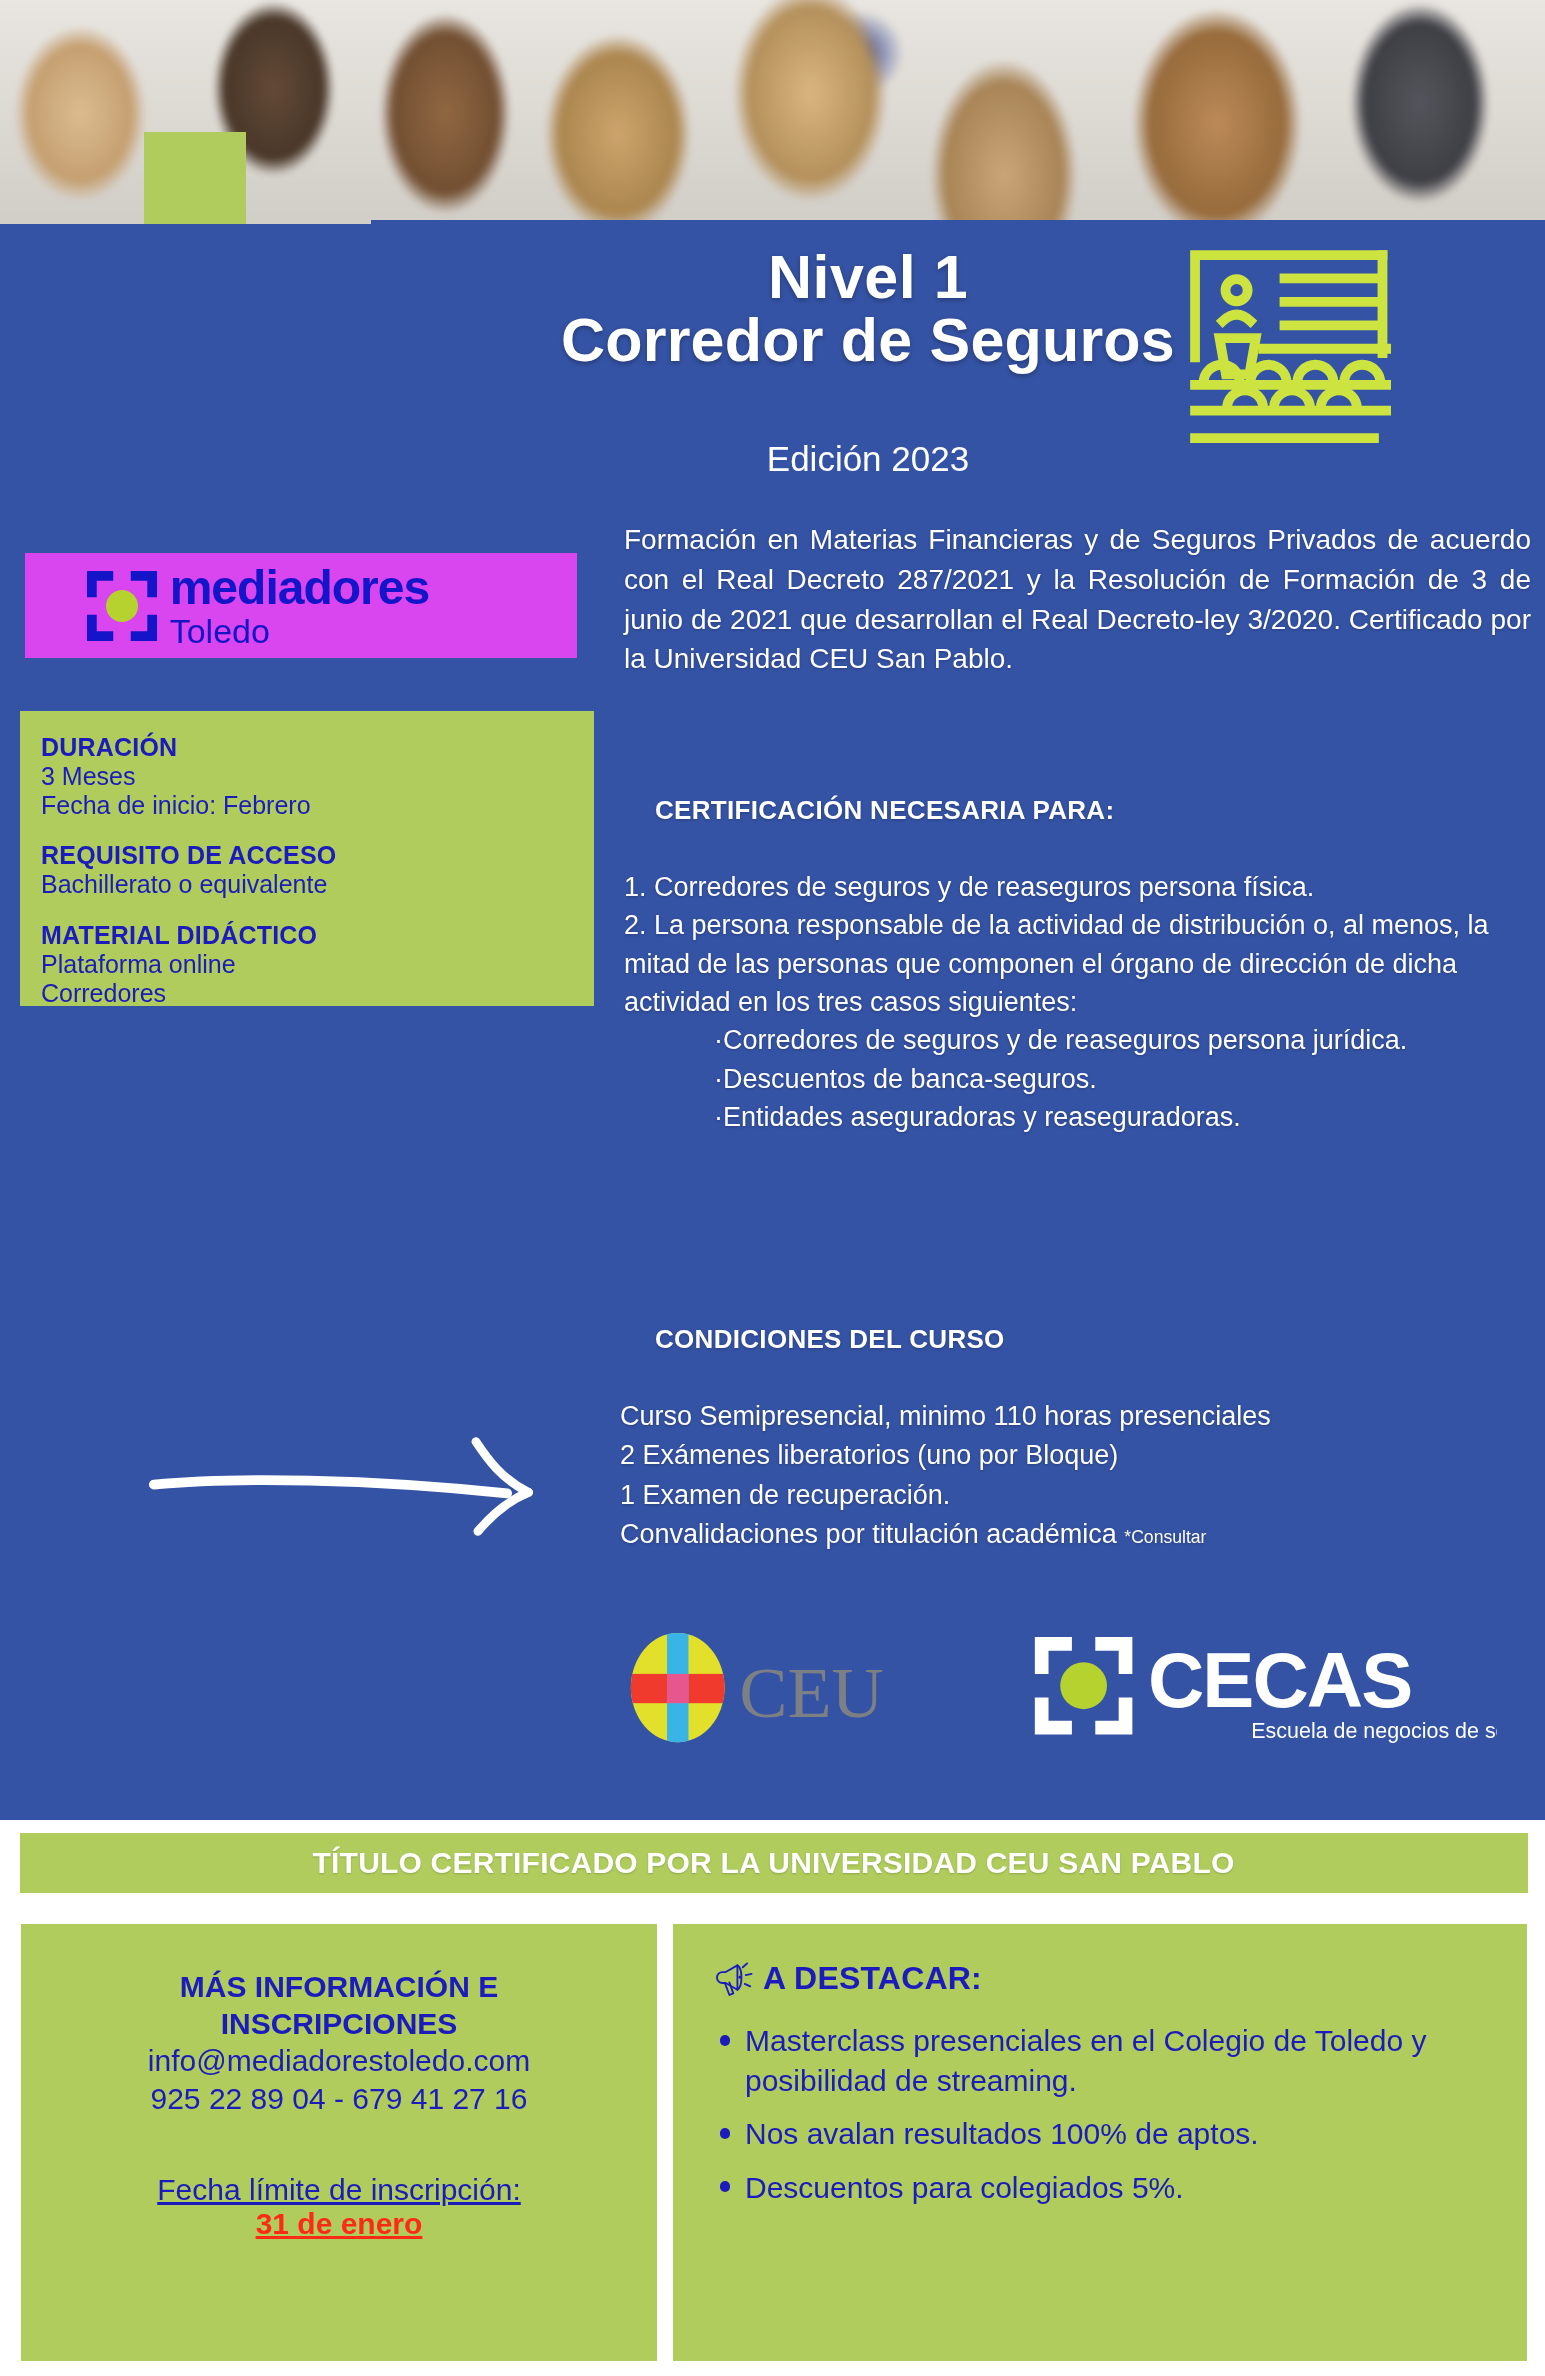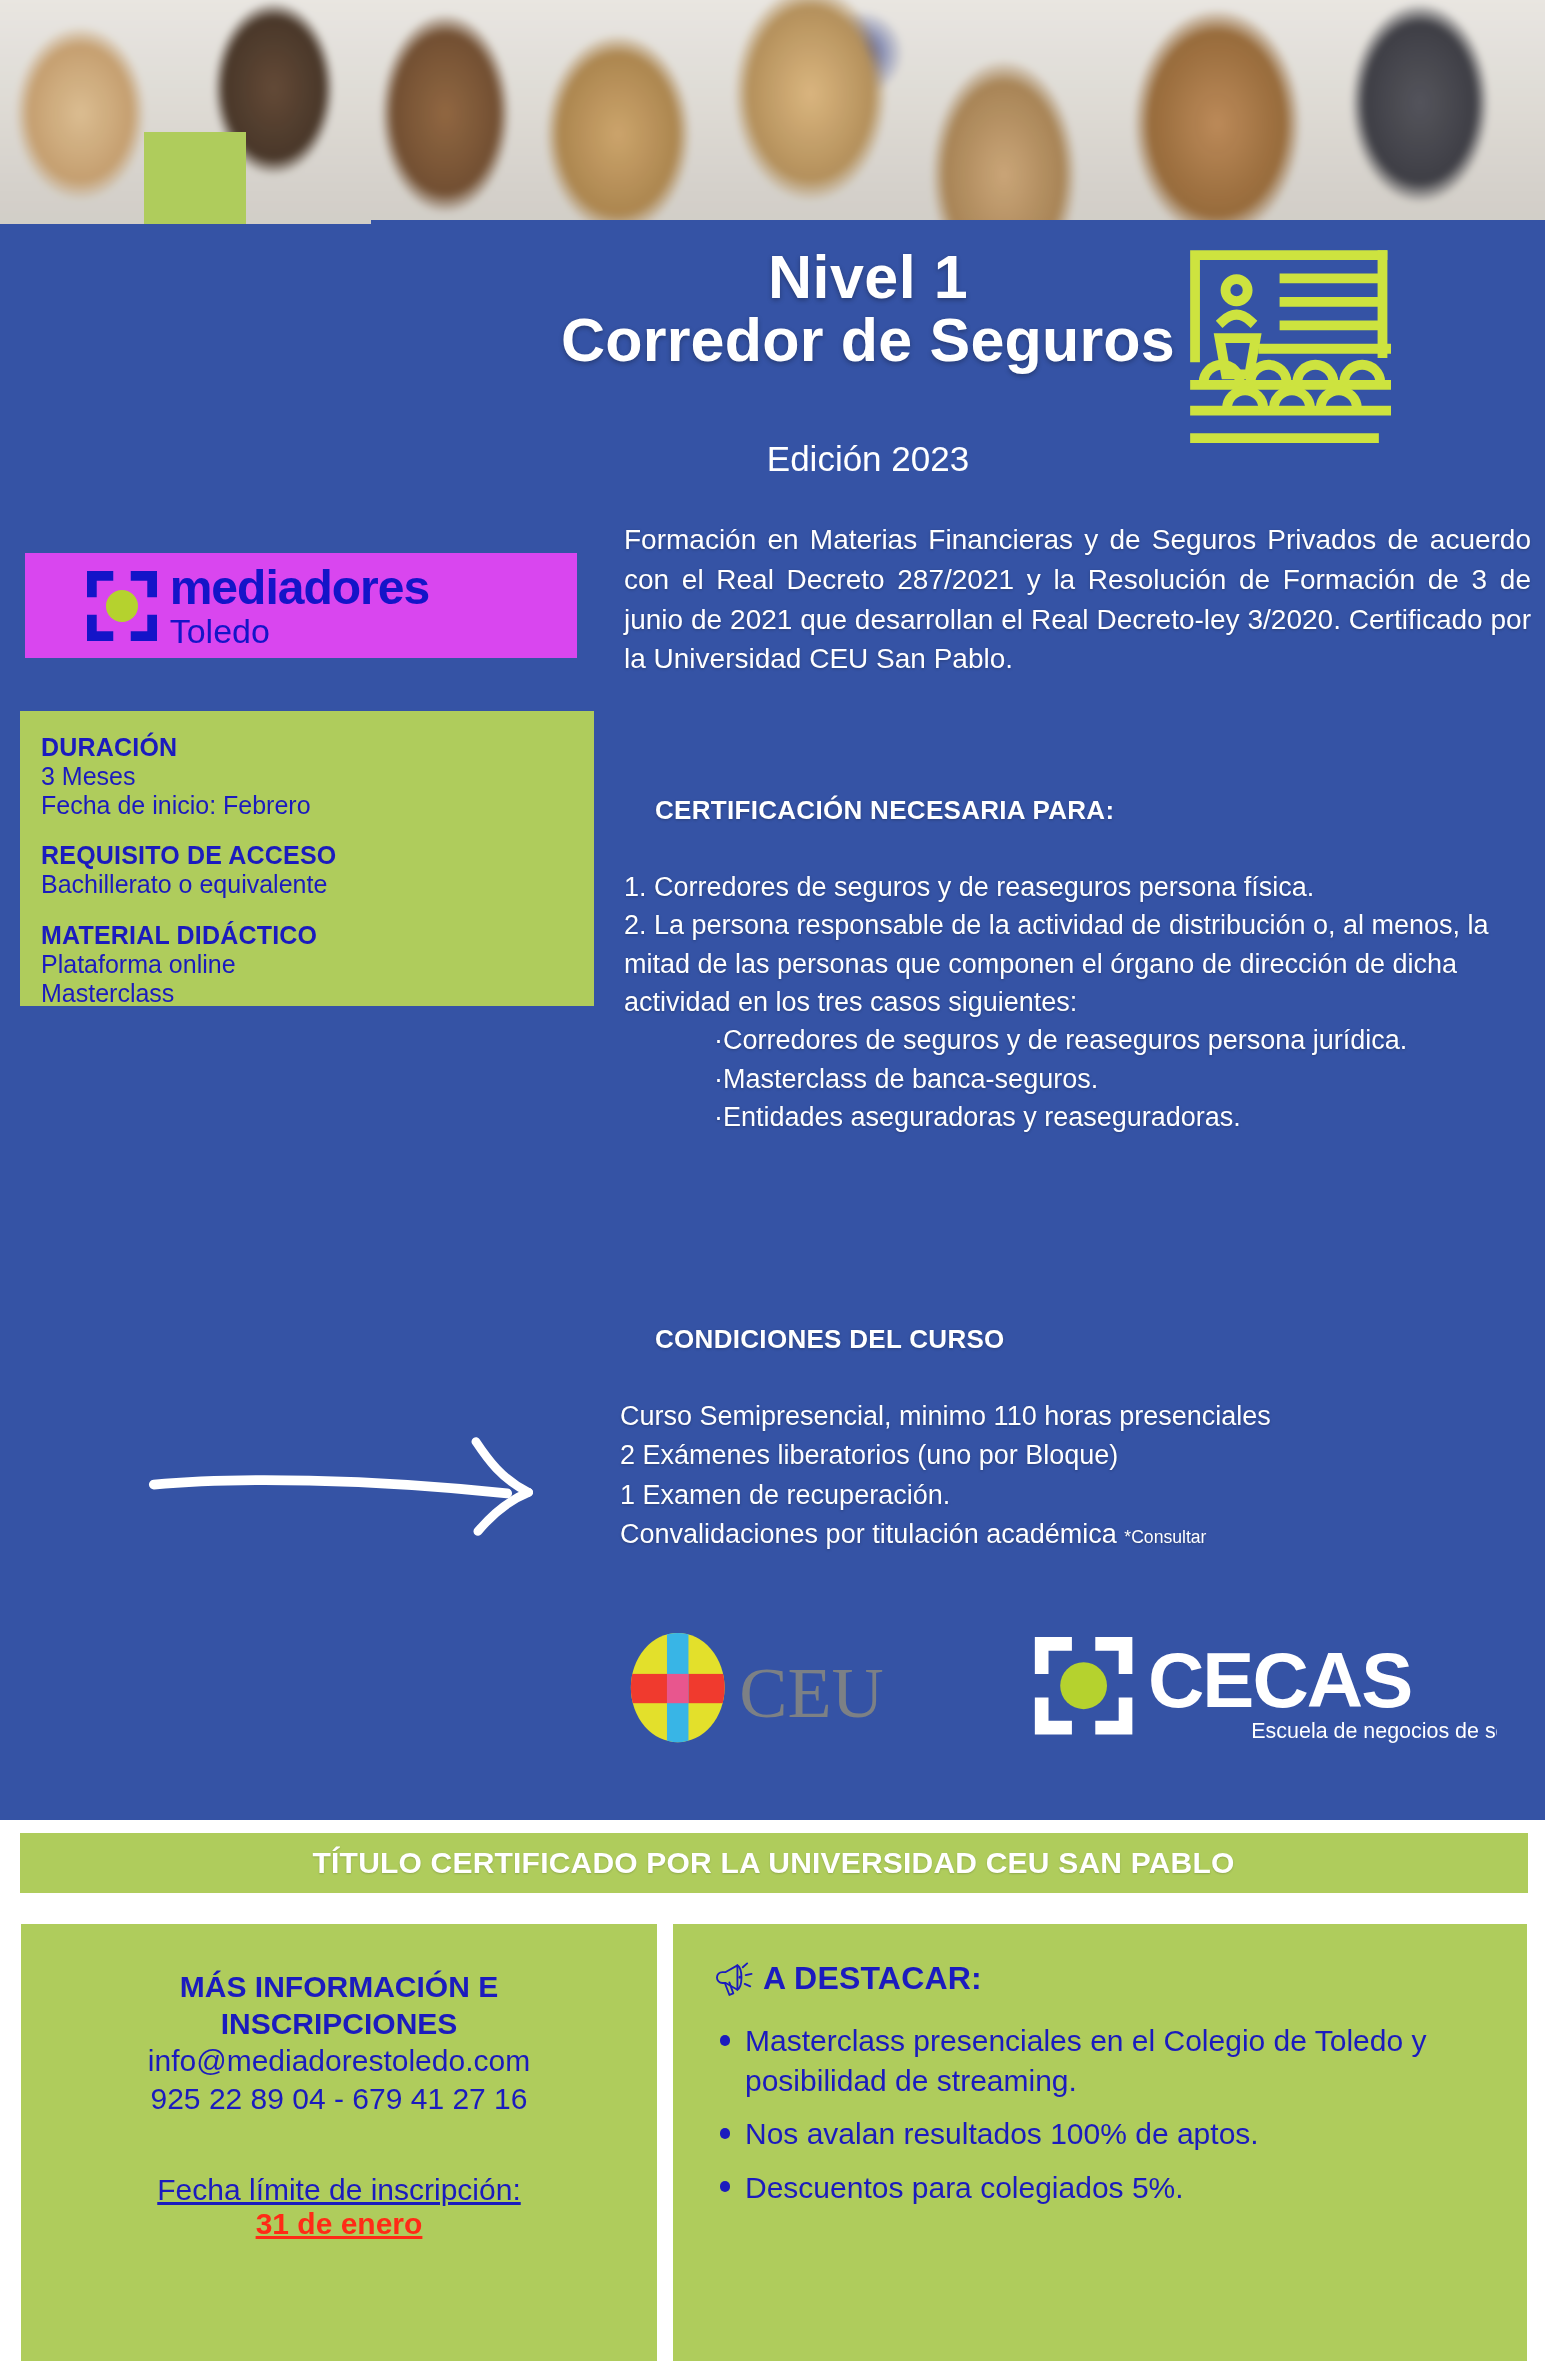--- a/index.html
+++ b/index.html
@@ -227,32 +227,32 @@
   <div class="info-box">
     <div class="info-h">DURACIÓN</div>
     <div class="info-l">3 Meses</div>
     <div class="info-l">Fecha de inicio: Febrero</div>
     <div class="info-gap"></div>
     <div class="info-h">REQUISITO DE ACCESO</div>
     <div class="info-l">Bachillerato o equivalente</div>
     <div class="info-gap"></div>
     <div class="info-h">MATERIAL DIDÁCTICO</div>
     <div class="info-l">Plataforma online</div>
-    <div class="info-l">Masterclass</div>
+    <div class="info-l">Corredores</div>
   </div>
 
   <div class="rt para">Formación en Materias Financieras y de Seguros Privados de acuerdo con el Real Decreto 287/2021 y la Resolución de Formación de 3 de junio de 2021 que desarrollan el Real Decreto-ley 3/2020. Certificado por la Universidad CEU San Pablo.</div>
 
   <div class="rt cert-head">CERTIFICACIÓN NECESARIA PARA:</div>
 
   <div class="rt cert-list">
     <div>1. Corredores de seguros y de reaseguros persona física.</div>
     <div>2. La persona responsable de la actividad de distribución o, al menos, la mitad de las personas que componen el órgano de dirección de dicha actividad en los tres casos siguientes:</div>
     <div class="cert-sub">·Corredores de seguros y de reaseguros persona jurídica.</div>
-    <div class="cert-sub">·Masterclass de banca-seguros.</div>
+    <div class="cert-sub">·Descuentos de banca-seguros.</div>
     <div class="cert-sub">·Entidades aseguradoras y reaseguradoras.</div>
   </div>
 
   <div class="rt cond-head">CONDICIONES DEL CURSO</div>
 
   <div class="rt cond-list">
     <div>Curso Semipresencial, minimo 110 horas presenciales</div>
     <div>2 Exámenes liberatorios (uno por Bloque)</div>
     <div>1 Examen de recuperación.</div>
     <div><span>Convalidaciones por titulación académica </span><span class="consultar">*Consultar</span></div>

